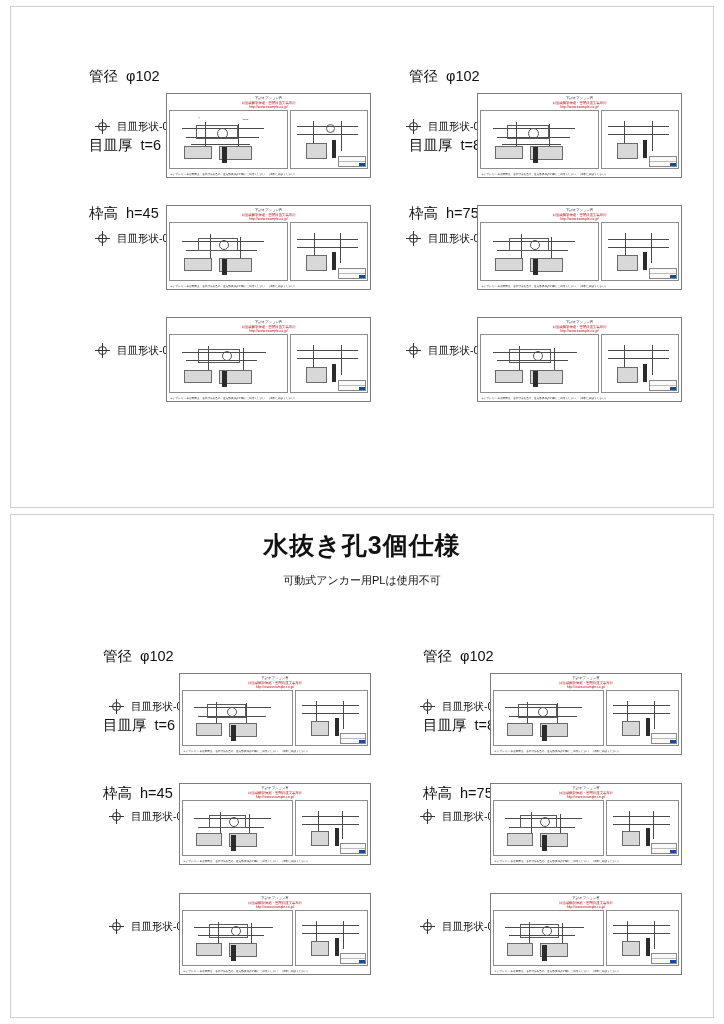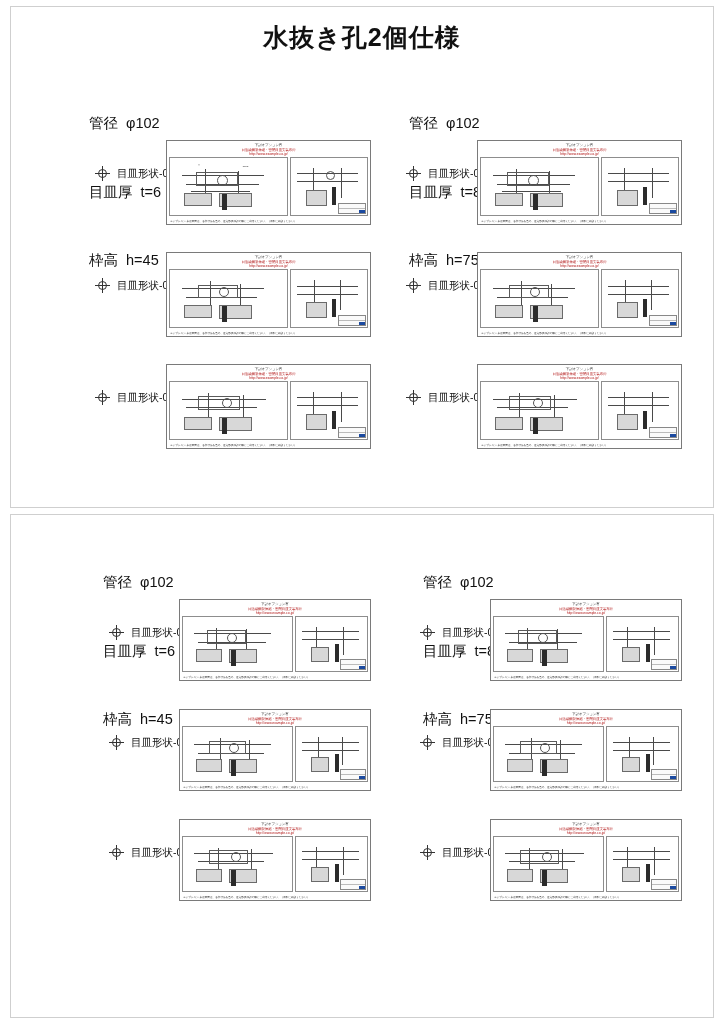--- a/index.html
+++ b/index.html
@@ -188,21 +188,20 @@
     line-height: 1;
   }
 </style>
 </head>
 <body>
 
 <div class="page">
 
   <div class="section section-1">
 
-    <div class="section-title">水抜き孔2個仕様</div>
 
     <div class="spec-row">
       <div class="spec-block spec-left">
         <span class="spec-line">管径  φ102</span>
         <span class="spec-line">目皿厚  t=6</span>
         <span class="spec-line">枠高  h=45</span>
       </div>
       <div class="spec-block spec-right">
         <span class="spec-line">管径  φ102</span>
         <span class="spec-line">目皿厚  t=8</span>
@@ -449,22 +448,24 @@
           </div>
           <div class="sheet-foot">※オプション 参照図面は、各部寸法を含め、選定形状検討の際にご利用ください。（個別ご相談ください）</div>
         </div>
       </div>
 
     </div>
   </div>
 
   <div class="section section-2">
 
+    <div class="section-title">水抜き孔3個仕様</div>
 
     <div class="section-note">
+      <div>可動式アンカー用PLは使用不可</div>
     </div>
 
     <div class="spec-row" style="margin-top:10px">
       <div class="spec-block spec-left-2">
         <span class="spec-line">管径  φ102</span>
         <span class="spec-line">目皿厚  t=6</span>
         <span class="spec-line">枠高  h=45</span>
       </div>
       <div class="spec-block spec-right-2">
         <span class="spec-line">管径  φ102</span>

